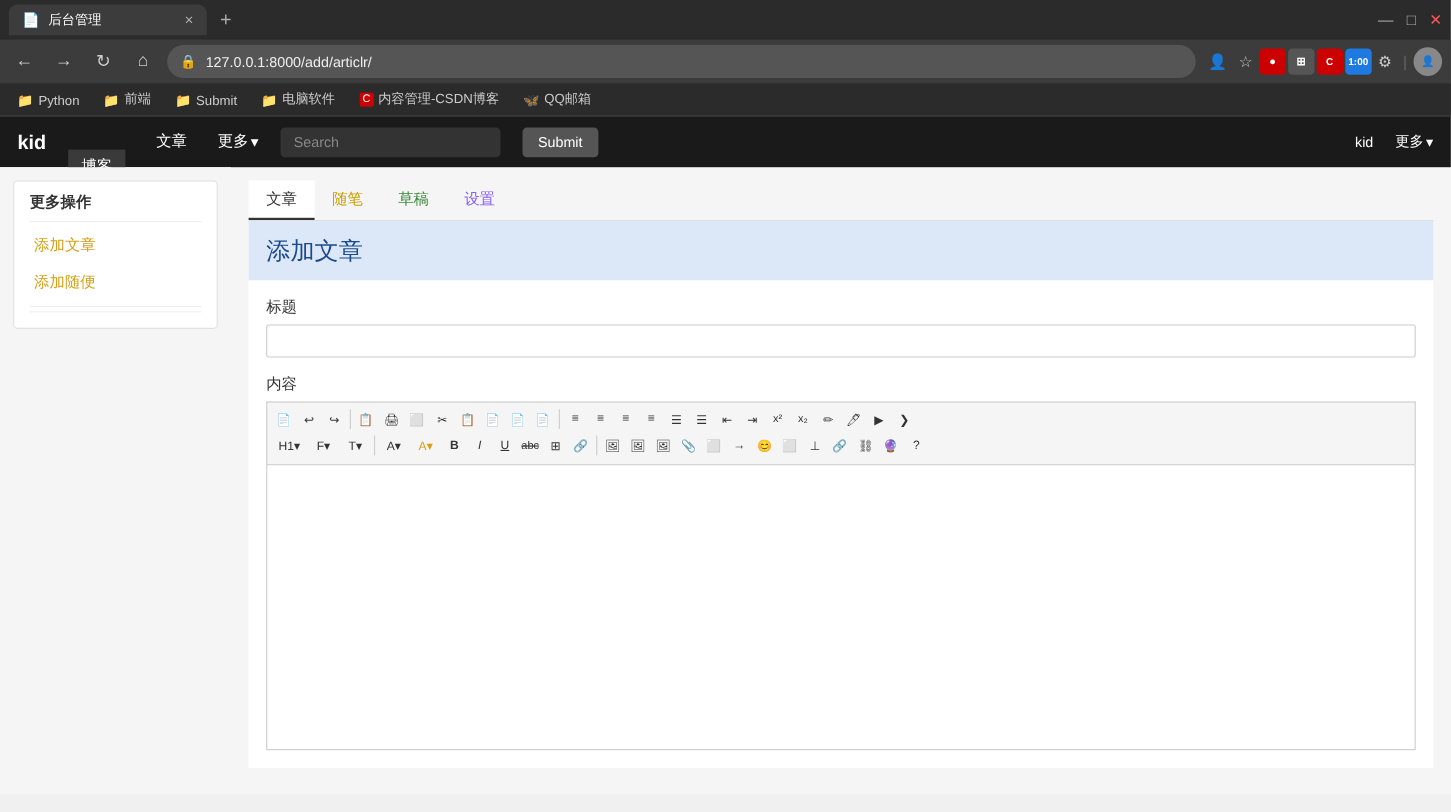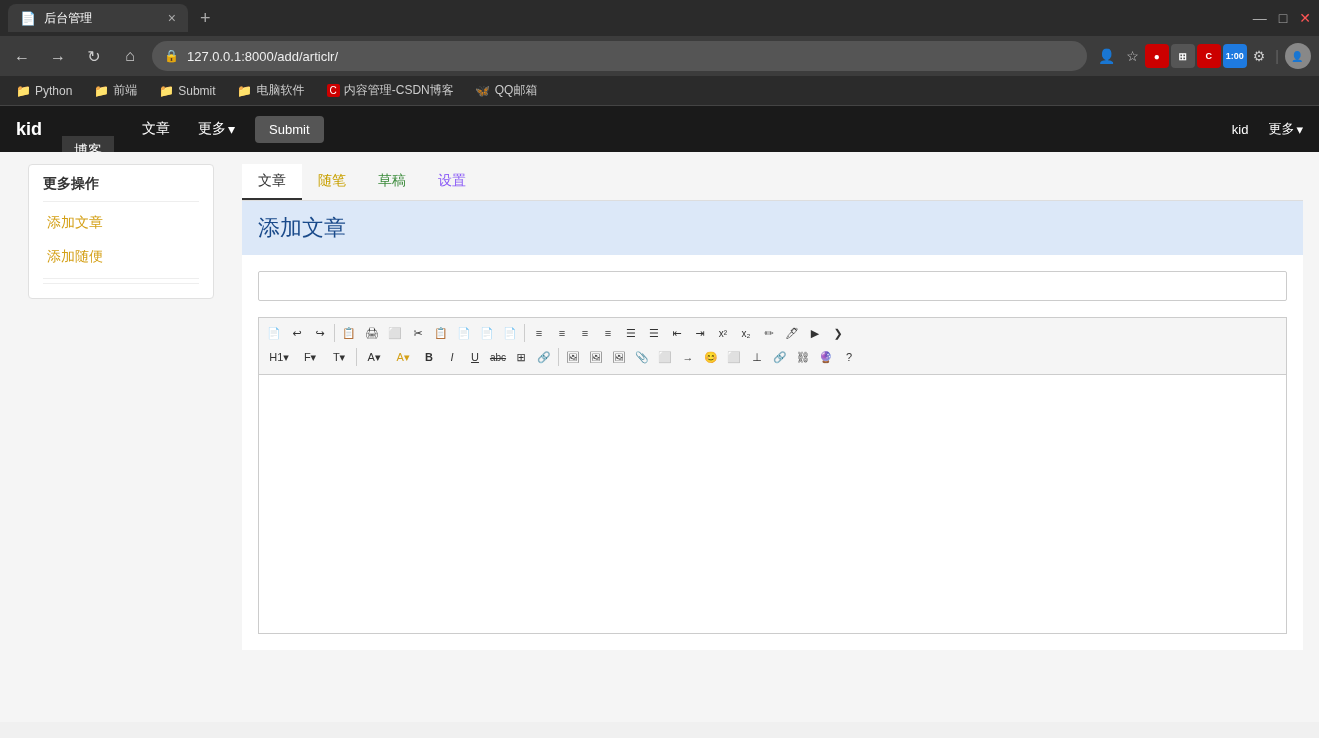--- a/index.html
+++ b/index.html
@@ -36,21 +36,21 @@
     .app-brand { color: #fff; font-size: 18px; font-weight: bold; }
     .app-nav-item { color: #fff; font-size: 14px; cursor: pointer; padding: 4px 8px; }
     .app-nav-more { color: #fff; font-size: 14px; cursor: pointer; display: flex; align-items: center; gap: 2px; }
     .app-search { background: #333; border: none; outline: none; color: #ccc; padding: 6px 12px; border-radius: 4px; font-size: 13px; width: 200px; }
     .app-search::placeholder { color: #888; }
     .app-submit-btn { background: #555; color: #fff; border: none; padding: 6px 14px; border-radius: 4px; font-size: 13px; cursor: pointer; }
     .app-user { color: #fff; font-size: 13px; margin-left: auto; cursor: pointer; }
     .app-more-right { color: #fff; font-size: 13px; cursor: pointer; display: flex; align-items: center; gap: 2px; }
 
     
-    .app-body { display: flex; background: #f5f5f5; flex: 1; min-height: 570px; padding-left: 16px; }
+    .app-body { display: flex; background: #f5f5f5; flex: 1; min-height: 570px; }
 
     
     .sidebar { width: 210px; background: #f5f5f5; padding: 12px; flex-shrink: 0; }
     .sidebar-more-ops { background: #fff; border: 1px solid #e0e0e0; border-radius: 4px; padding: 10px 14px; }
     .sidebar-more-ops-title { color: #333; font-size: 14px; font-weight: bold; margin-bottom: 8px; }
     .sidebar-link { display: block; color: #c8a000; font-size: 14px; padding: 8px 4px; text-decoration: none; cursor: pointer; }
     .sidebar-divider { border-top: 1px solid #eee; margin: 4px 0; }
     .sidebar-link-yellow { color: #d4a017; }
     .sidebar-link-gray { color: #666; font-size: 14px; padding: 8px 4px; display: block; cursor: pointer; }
 
@@ -149,20 +149,21 @@
 
 <div class="app">
   <div class="app-navbar">
     <span class="app-brand">kid</span>
     <span class="app-nav-item" style="background:#3a3a3a;padding:6px 12px;border-radius:0;margin-top:44px;">博客</span>
     <span class="app-nav-item">文章</span>
     <div class="app-nav-more">
       <span>更多</span>
       <span>▾</span>
     </div>
+    <input class="app-search" type="text" placeholder="Search" style="">
     <button class="app-submit-btn">Submit</button>
     <span class="app-user">kid</span>
     <div class="app-more-right">
       <span>更多</span>
       <span>▾</span>
     </div>
   </div>
 </div>
 
 <div class="app-body">
@@ -185,22 +186,24 @@
       <div class="tab-item yellow">随笔</div>
       <div class="tab-item green">草稿</div>
       <div class="tab-item blue">设置</div>
     </div>
 
     <div class="form-section">
       <div class="form-title-bar">
         <span class="form-title">添加文章</span>
       </div>
       <div class="form-body">
+        <label class="form-label">标题</label>
         <input class="form-input" type="text" placeholder="" style="">
 
+        <label class="form-label">内容</label>
 
         
         <div class="rte-toolbar">
           <div class="rte-row">
             <button class="rte-btn" title="New">📄</button>
             <button class="rte-btn" title="Undo">↩</button>
             <button class="rte-btn" title="Redo">↪</button>
             <span class="rte-sep"></span>
             <button class="rte-btn" title="Copy">📋</button>
             <button class="rte-btn" title="Print">🖨</button>

